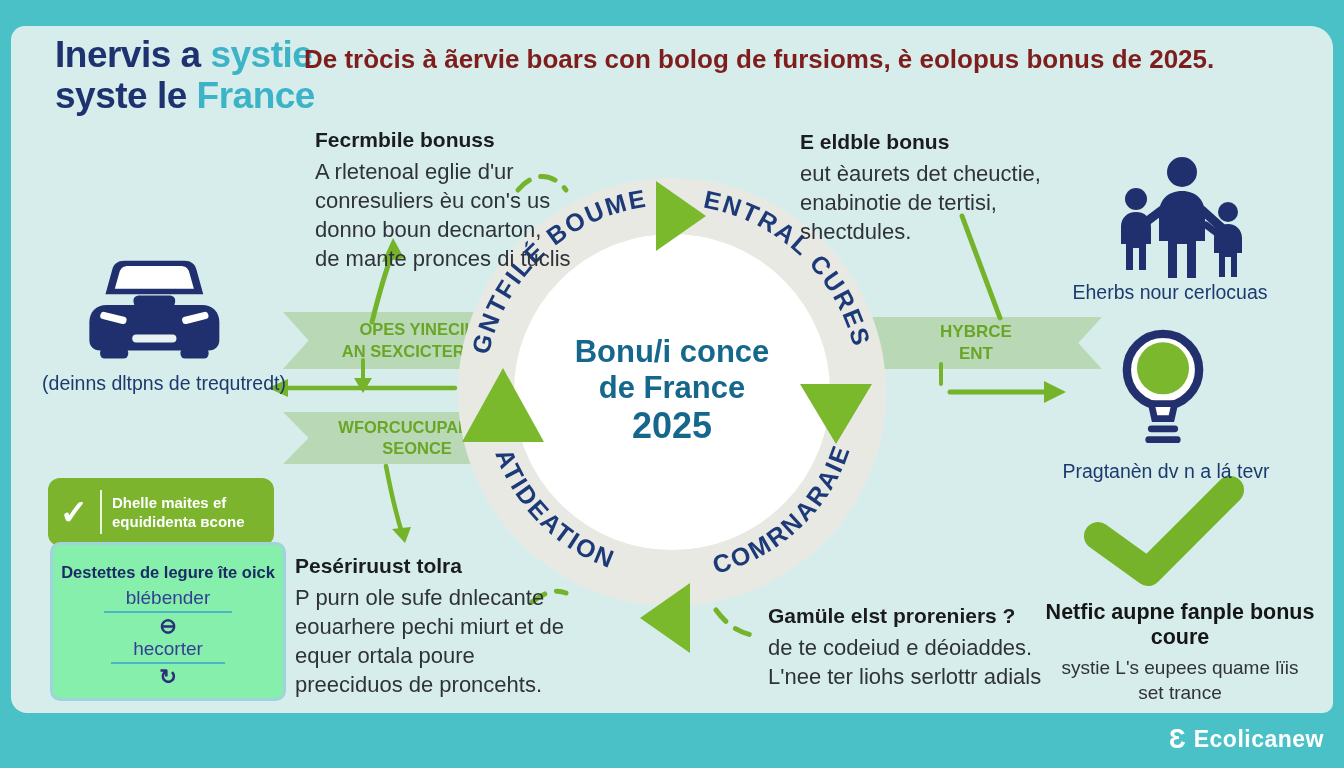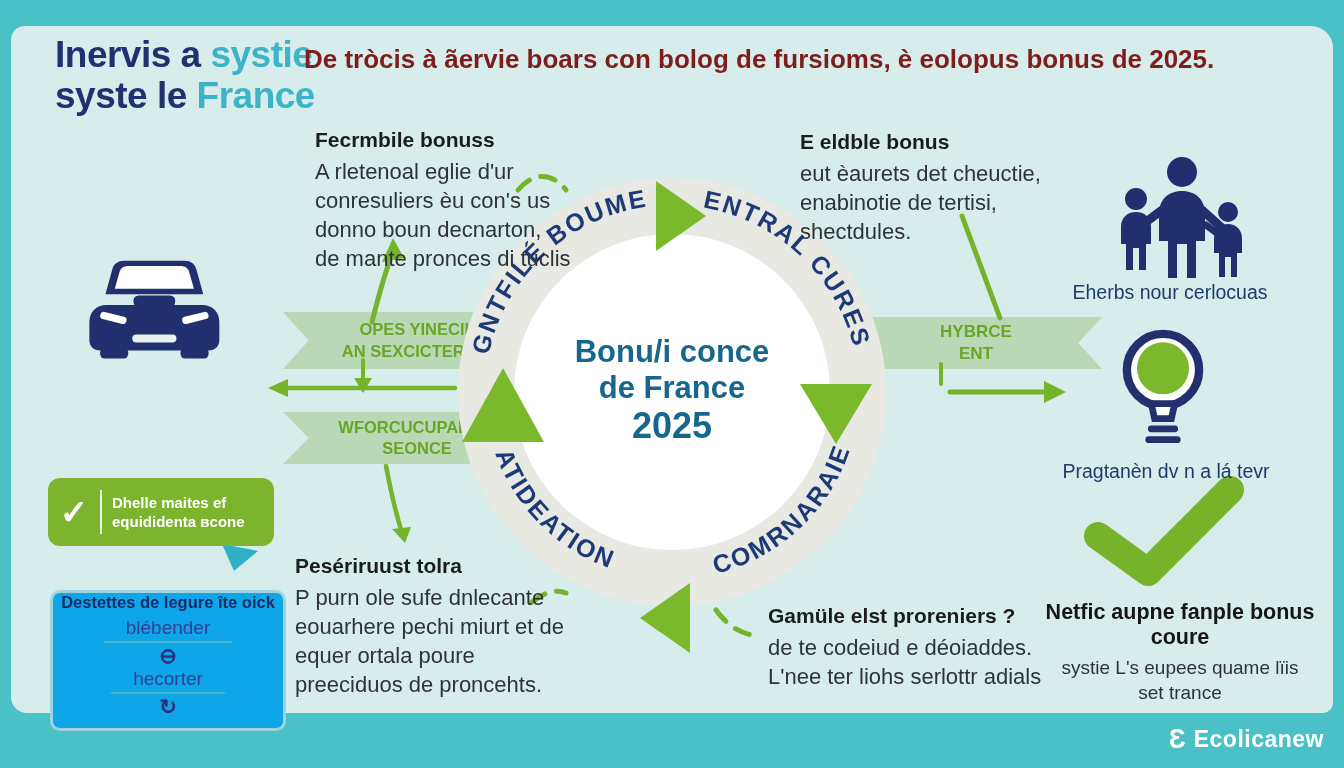--- a/index.html
+++ b/index.html
@@ -25,22 +25,22 @@
           font-weight:bold;color:#69a626;white-space:pre-line;text-align:center;line-height:1.28;}
   .rib-left{clip-path:polygon(0 0,100% 0,100% 100%,0 100%,8% 50%);}
   .rib-right{clip-path:polygon(0 0,100% 0,91% 50%,100% 100%,0 100%);}
   
   .badge{left:48px;top:478px;width:226px;height:68px;background:#7cb52d;border-radius:12px;
          display:flex;align-items:center;color:#fff;}
   .badge .chk{width:52px;text-align:center;font-size:34px;font-weight:bold;line-height:1;}
   .badge .div{width:2px;height:44px;background:rgba(255,255,255,0.85);}
   .badge .txt{flex:1;padding-left:10px;font-weight:bold;font-size:15px;line-height:1.3;white-space:pre-line;}
   
-  .panel{left:50px;top:590px;width:218px;background:#0ea5e9;border:3px solid #9fd4de;border-radius:10px;
-         padding:0 6px 10px 6px;text-align:center;}
+  .panel{left:50px;top:542px;width:218px;background:#86efac;border:3px solid #9fd4de;border-radius:10px;
+         padding:18px 6px 10px 6px;text-align:center;}
   .panel .p-h{font-weight:bold;font-size:16.5px;color:#1c2a66;margin-bottom:4px;}
   .panel .p-item{display:inline-block;font-size:19px;color:#333f93;border-bottom:2px solid #4ab6c6;
                  padding:0 22px 2px 22px;margin:1px 0 2px 0;}
   .panel .p-ico{font-size:21px;color:#2b2f77;line-height:1.05;font-weight:bold;}
   
   .brand{right:20px;top:726px;display:flex;align-items:center;gap:8px;color:#fff;}
   .brand .glyph{font-size:27px;font-weight:bold;line-height:1;}
   .brand .name{font-size:23px;font-weight:bold;letter-spacing:0.5px;}
 </style>
 </head>
@@ -190,20 +190,21 @@
     <div class="blk-h">Gamüle elst proreniers ?</div>
     <div class="blk-b">de te codeiud e déoiaddes.
 L'nee ter liohs serlottr adials</div>
   </div>
   <div class="abs layer3 center" style="left:1030px;top:592px;width:300px;">
     <div class="blk-h" style="font-size:21.5px;color:#161616;">Netfic aupne fanple bonus coure</div>
     <div class="blk-b" style="font-size:19px;">systie L's eupees quame lïis
 set trance</div>
   </div>
 
+  <div class="abs caption layer3" style="left:38px;top:372px;width:252px;">(deinns dltpns de trequtredt)</div>
   <div class="abs caption layer3" style="left:1052px;top:281px;width:236px;">Eherbs nour cerlocuas</div>
   <div class="abs caption layer3" style="left:1040px;top:460px;width:252px;">Pragtanèn dv n a lá tevr</div>
 
   <div class="abs badge layer3">
     <span class="chk">✓</span>
     <span class="div"></span>
     <span class="txt">Dhelle maites ef
 equididenta ʙcone</span>
   </div>
 

